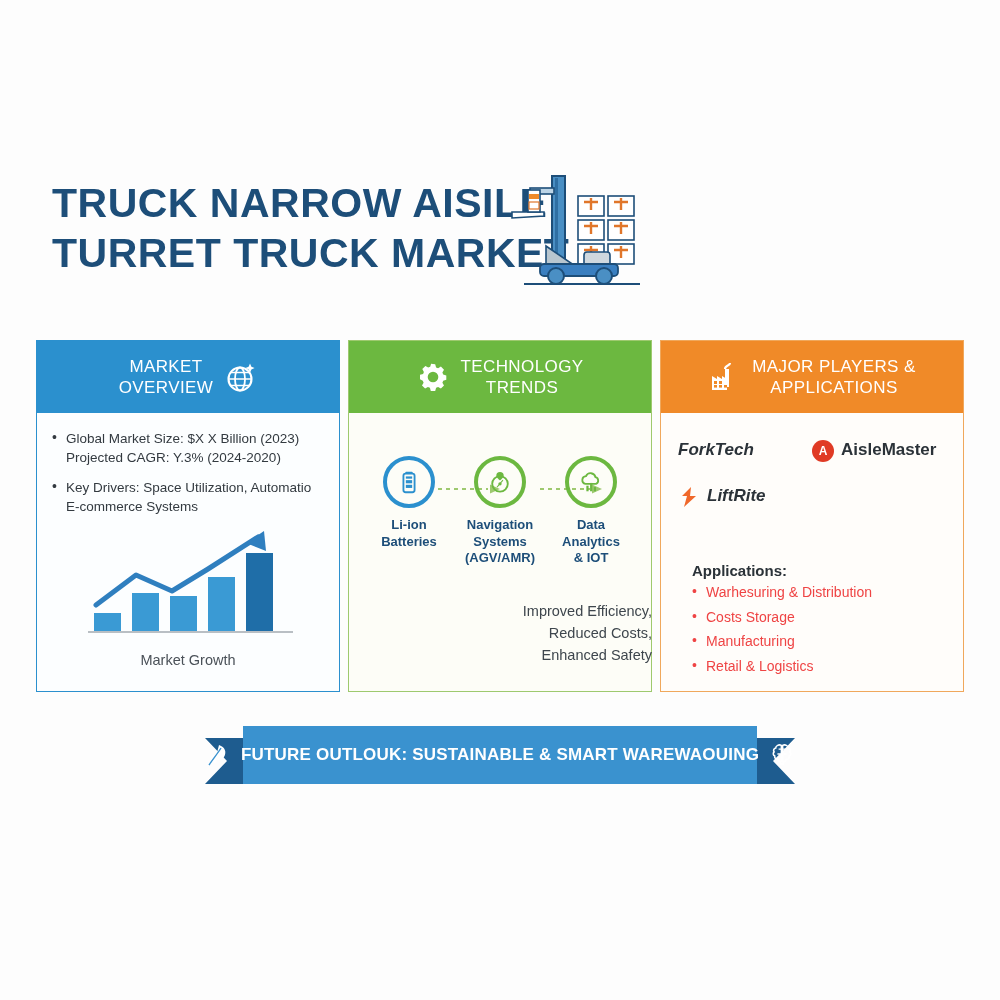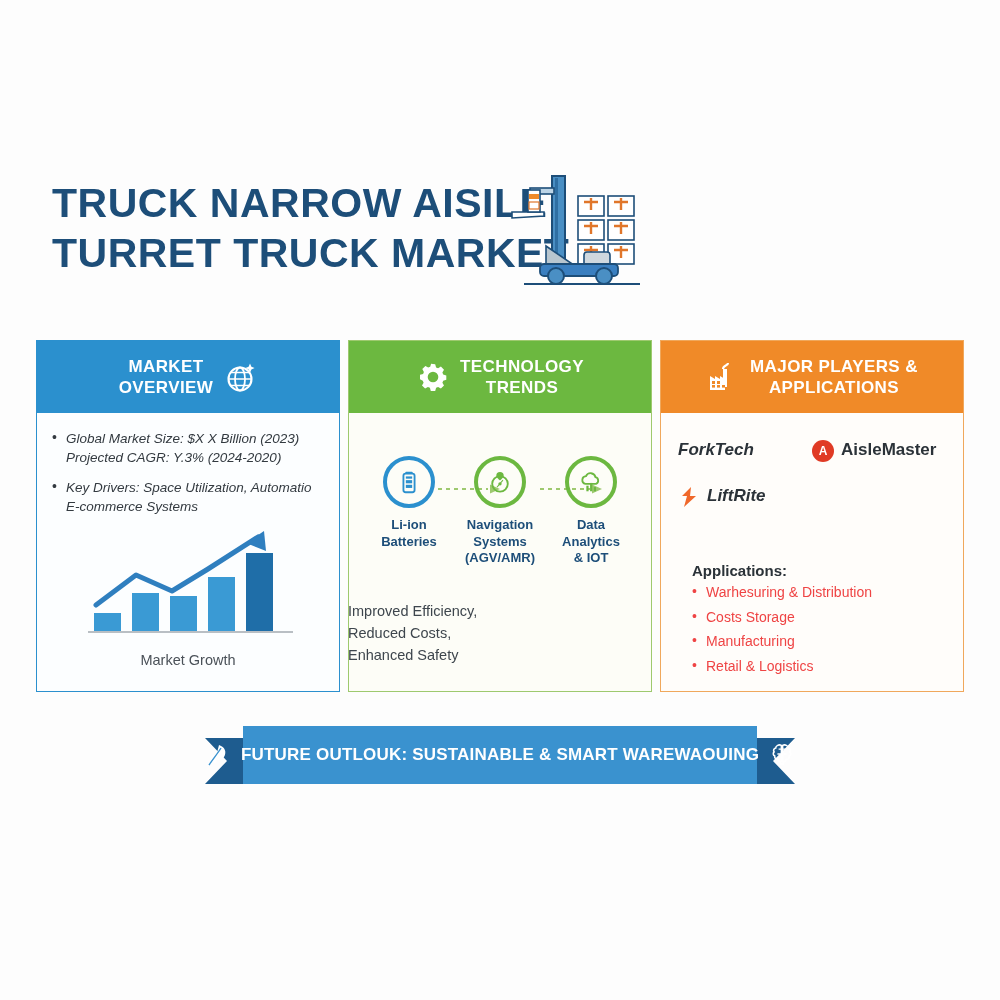--- a/index.html
+++ b/index.html
@@ -29,40 +29,40 @@
   .card-3{left:660px;border:1.5px solid #f0a85c;background:#fffdfa;}
 
   .card-head{
     height:72px;display:flex;align-items:center;justify-content:center;
     gap:10px;padding:0 12px;box-sizing:border-box;
   }
   .head-1{background:#2b90ce;}
   .head-2{background:#6cb840;}
   .head-3{background:#f08a28;}
   .head-txt{
-    color:#ffffff;font-size:17px;font-weight:bold;line-height:1.25;
+    color:#ffffff;font-size:17px;font-weight:normal;line-height:1.25;
     text-align:center;letter-spacing:.4px;
   }
   .head-ico{width:34px;height:34px;flex:0 0 auto;}
   .head-1 .head-txt{order:1}
   .head-1 .head-ico{order:2}
 
   .card-body{padding:16px 12px 0 14px;box-sizing:border-box;}
 
   
   .bullets{list-style:none;margin:0;padding:0;}
   .bullets li{
     position:relative;padding-left:15px;margin-bottom:11px;
     font-size:13.5px;color:#333a40;line-height:1.42;
   }
   .bullets li::before{
     content:"•";position:absolute;left:1px;top:-1px;color:#333a40;font-size:14px;
   }
   .clipwrap{overflow:hidden;width:290px;}
-  .nowrapline{white-space:nowrap;font-style:italic;}
+  .nowrapline{white-space:nowrap;}
 
   .chart{position:absolute;left:88px;top:527px;width:205px;height:108px;}
   .chart-label{
     position:absolute;left:36px;top:652px;width:304px;text-align:center;
     font-size:14.5px;color:#4a5158;
   }
 
   
   .tech-row{
     position:absolute;left:348px;top:456px;width:304px;
@@ -74,21 +74,21 @@
     margin:0 auto 9px;display:flex;align-items:center;justify-content:center;
   }
   .c-blue{border:4px solid #2b90ce;}
   .c-green{border:4px solid #6cb840;}
   .tech-cap{font-size:13px;color:#1d4e79;font-weight:bold;line-height:1.28;}
   .dots{position:absolute;top:480px;height:10px;}
   .dots-1{left:438px;width:62px;}
   .dots-2{left:540px;width:62px;}
 
   .tech-foot{
-    position:absolute;left:348px;top:600px;width:304px;text-align:left;
+    position:absolute;left:348px;top:600px;width:304px;text-align:right;
     font-size:14.5px;color:#3e464d;line-height:1.52;
   }
 
   
   .logo-grid{
     position:absolute;left:660px;top:440px;width:304px;
     display:flex;flex-wrap:wrap;padding:0 18px;box-sizing:border-box;
   }
   .logo{width:50%;display:flex;align-items:flex-start;gap:7px;height:46px;}
   .logo.r{justify-content:flex-start;}

